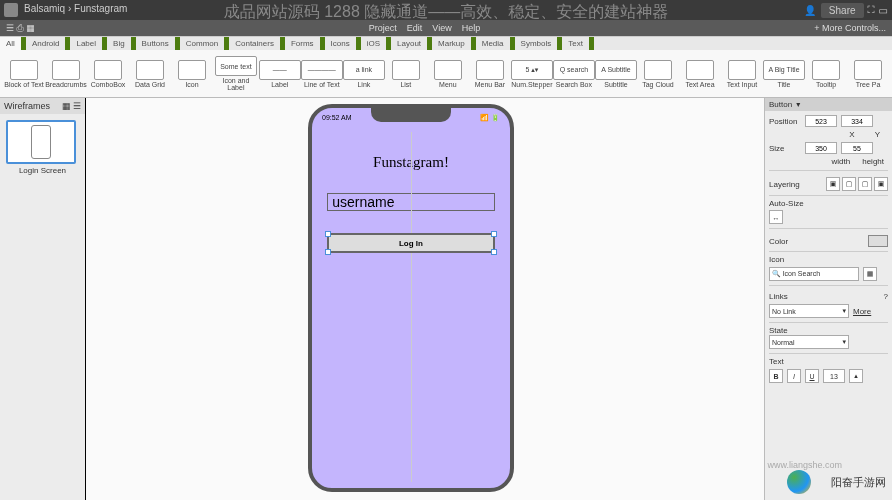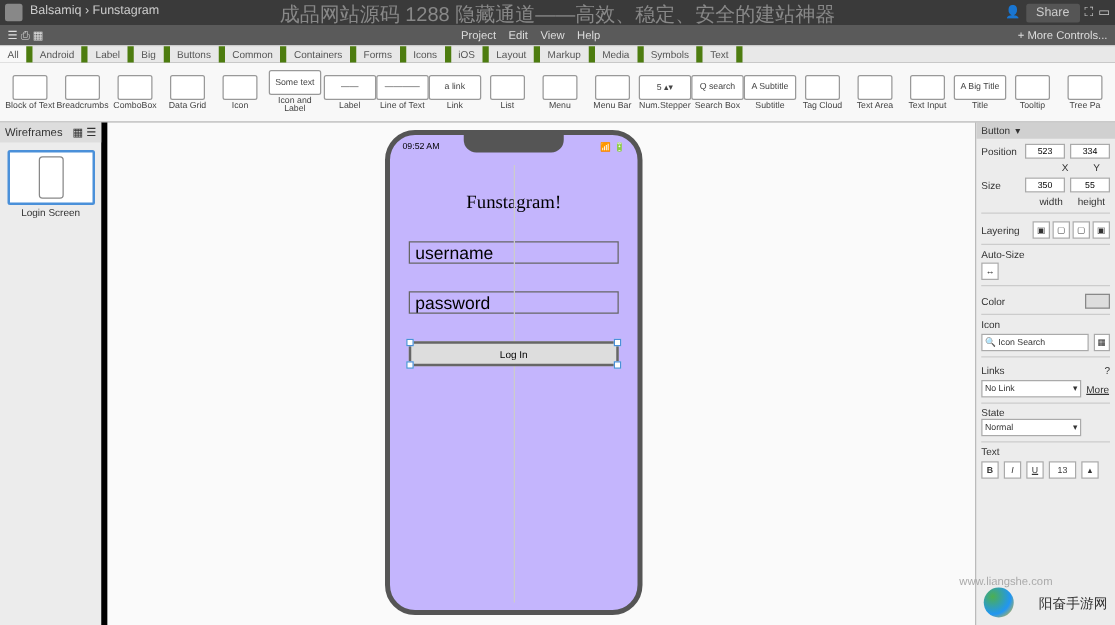--- a/index.html
+++ b/index.html
@@ -25,43 +25,43 @@
 .ribbon { height: 48px; background: #f8f8f8; border-bottom: 1px solid #bbb; display: flex; align-items: center; padding: 2px 4px; gap: 2px; overflow: hidden; }
 .ribbon-item { display: flex; flex-direction: column; align-items: center; font-size: 7px; color: #444; min-width: 40px; text-align: center; gap: 1px; }
 .ribbon-icon { width: 28px; height: 20px; border: 1px solid #999; background: #fff; border-radius: 2px; }
 .ribbon-icon.wide { width: 42px; }
 .ribbon-icon.text { display: flex; align-items: center; justify-content: center; font-size: 7px; }
 
 
 .main { display: flex; height: calc(100% - 98px); }
 
 
-.left-panel { width: 86px; background: #ececec; border-right: 5px solid #000000; }
+.left-panel { width: 86px; background: #ececec; border-right: 1px solid #000000; }
 .left-header { height: 16px; background: #ddd; font-size: 9px; padding: 2px 4px; color: #333; display: flex; justify-content: space-between; align-items: center; }
 .thumb { margin: 6px; }
 .thumb-box { width: 70px; height: 44px; background: #fff; border: 2px solid #4a90d9; border-radius: 2px; display: flex; align-items: center; justify-content: center; }
 .thumb-mini { width: 20px; height: 34px; border: 1px solid #888; border-radius: 3px; }
 .thumb-label { font-size: 8px; text-align: center; color: #333; margin-top: 2px; }
 
 
 .canvas { flex: 1; background: #fafafa; position: relative; overflow: hidden; }
 .phone { position: absolute; left: 222px; top: 6px; width: 206px; height: 388px; border: 4px solid #555; border-radius: 24px; background: #c4b5fd; }
 .notch { position: absolute; left: 50%; transform: translateX(-50%); top: 0; width: 80px; height: 14px; background: #555; border-radius: 0 0 10px 10px; }
 .statusbar { position: absolute; top: 6px; left: 10px; right: 10px; display: flex; justify-content: space-between; font-size: 7px; font-family: monospace; }
 .screen { position: absolute; top: 24px; left: 6px; right: 6px; bottom: 6px; }
 .app-title { text-align: center; font-family: 'Comic Sans MS', cursive; font-size: 15px; margin-top: 22px; margin-bottom: 16px; }
 .field { width: 90%; margin: 22px auto; border: 1px solid #666; height: 18px; font-size: 14px; padding: 2px 4px; display: flex; align-items: center; font-family: Liberation Sans, sans-serif; }
-.login-btn { width: 90%; margin: 8px auto; border: 2px solid #666; height: 20px; background: #ddd; font-size: 8px; display: flex; align-items: center; justify-content: center; position: relative; }
+.login-btn { width: 90%; margin: 8px auto; border: 2px solid #666; height: 20px; background: #ddd; font-size: 8px; display: flex; align-items: center; justify-content: center; position: relative; font-weight: bold; }
 .sel-handle { position: absolute; width: 6px; height: 6px; border: 1px solid #4a90d9; background: #fff; }
 .sel-handle.tl { top: -4px; left: -4px; } .sel-handle.tr { top: -4px; right: -4px; }
 .sel-handle.bl { bottom: -4px; left: -4px; } .sel-handle.br { bottom: -4px; right: -4px; }
 .guide-v { position: absolute; left: 50%; top: 0; bottom: 0; width: 1px; background: #ccc; }
 
 
-.right-panel { width: 112px; background: #ececec; border-left: 1px solid #bbb; font-size: 8px; color: #333; padding: 2px 4px; overflow: hidden; }
+.right-panel { width: 128px; background: #ececec; border-left: 1px solid #bbb; font-size: 8px; color: #333; padding: 2px 4px; overflow: hidden; }
 .rp-header { background: #d0d0d0; padding: 2px 4px; margin: -2px -4px 4px; display: flex; align-items: center; gap: 4px; }
 .rp-row { display: flex; align-items: center; margin: 3px 0; gap: 4px; }
 .rp-row label { width: 32px; }
 .rp-input { border: 1px solid #aaa; background: #fff; width: 32px; height: 12px; font-size: 7px; text-align: center; }
 .rp-select { border: 1px solid #aaa; background: #fff; width: 80px; height: 14px; font-size: 7px; padding: 0 2px; display: flex; align-items: center; justify-content: space-between; }
 .rp-section { border-top: 1px solid #ccc; margin-top: 4px; padding-top: 3px; }
 .rp-label { font-size: 8px; color: #333; }
 .icon-btns { display: flex; gap: 2px; }
 .icon-btn { width: 14px; height: 14px; border: 1px solid #aaa; background: #fff; font-size: 7px; display: flex; align-items: center; justify-content: center; }
 .color-sw { width: 20px; height: 12px; border: 1px solid #888; background: #ddd; }
@@ -229,21 +229,20 @@
     <div class="phone">
       <div class="notch"></div>
       <div class="statusbar">
         <span>09:52 AM</span>
         <span>📶 🔋</span>
       </div>
       <div class="screen">
         <div class="guide-v"></div>
         <div class="app-title">Funstagram!</div>
         <div class="field">username</div>
-        <div class="field">password</div>
         <div class="login-btn">
           <span>Log In</span>
           <div class="sel-handle tl"></div>
           <div class="sel-handle tr"></div>
           <div class="sel-handle bl"></div>
           <div class="sel-handle br"></div>
         </div>
       </div>
     </div>
   </div>

